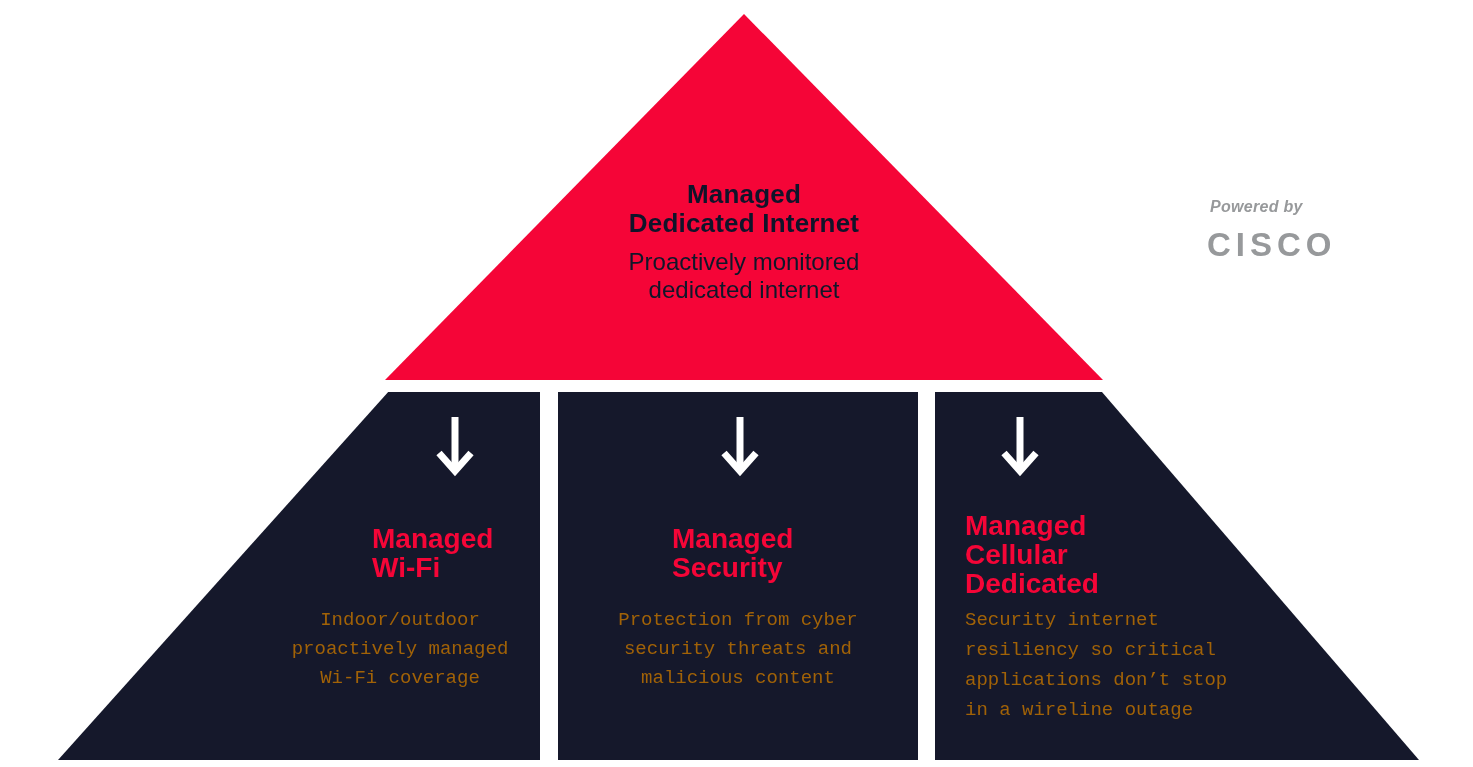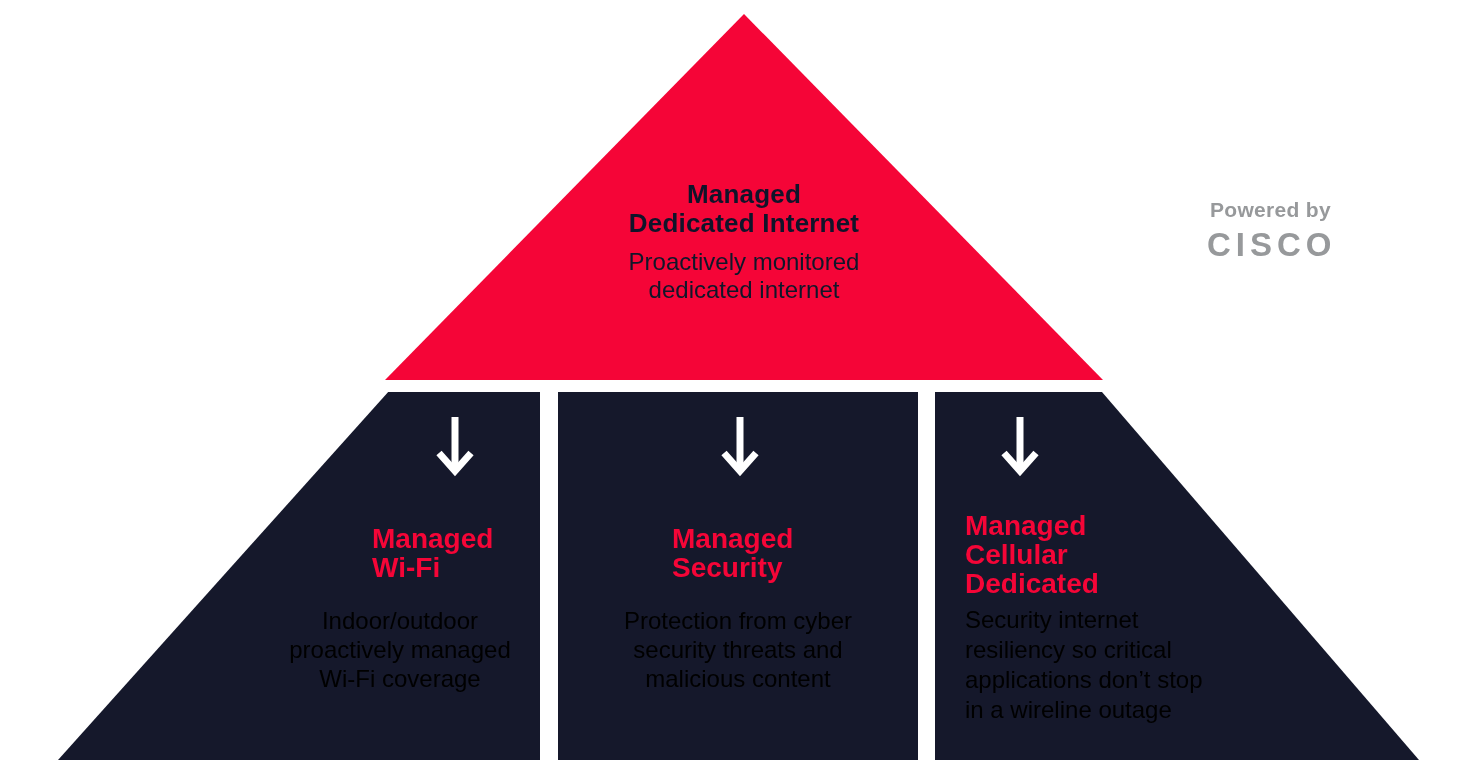--- a/index.html
+++ b/index.html
@@ -42,22 +42,23 @@
     margin-top: 0;
   }
   .tri-sub-block { margin-top: 10px; }
 
   
   .powered-by {
     position: absolute;
     left: 1210px; top: 198px;
     color: var(--gray, #97999B);
     font-weight: bold;
-    font-size: 21px;
+    font-size: 16px;
     letter-spacing: 0.3px;
+    font-style: italic;
   }
   .cisco {
     position: absolute;
     left: 1207px; top: 226px;
     color: var(--gray, #97999B);
     font-weight: bold;
     font-size: 33px;
     letter-spacing: 5px;
   }
   .meraki {
@@ -108,23 +109,24 @@
     line-height: 29px;
     text-align: left;
   }
   .sec-title-1 { left: 372px; top: 524px; }
   .sec-title-2 { left: 672px; top: 524px; }
   .sec-title-3 { left: 965px; top: 511px; }
 
   
   .sec-body {
     position: absolute;
-    color: #000000;
-    font-size: 24px;
+    color: #a16207;
+    font-size: 19px;
     line-height: 29px;
+    font-family: Liberation Mono, monospace;
   }
   .sec-body-1 { left: 280px; top: 606px; width: 240px; text-align: center; }
   .sec-body-2 { left: 588px; top: 606px; width: 300px; text-align: center; }
   .sec-body-3 { left: 965px; top: 605px; width: 300px; text-align: left; line-height: 30px; }
 </style>
 </head>
 <body>
 
 <div class="canvas">
 

